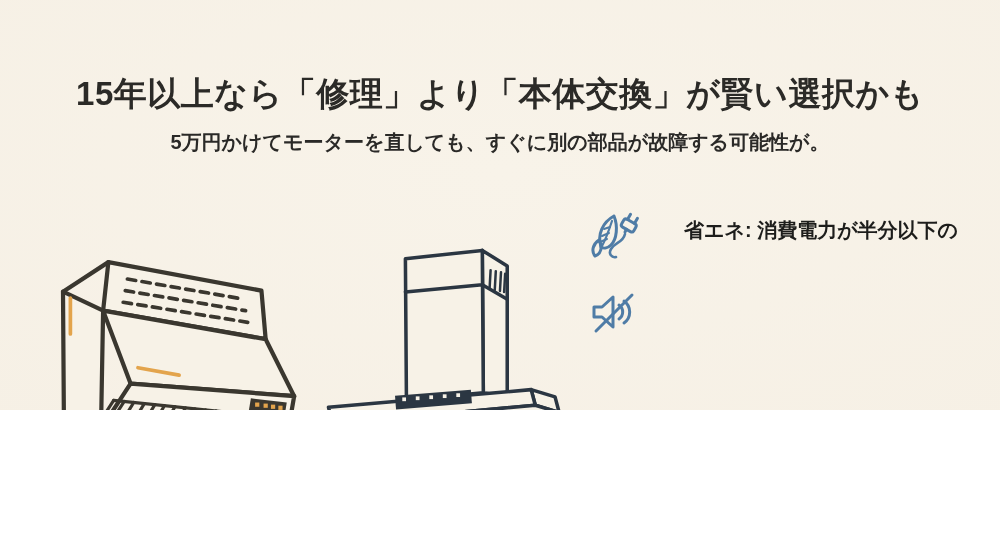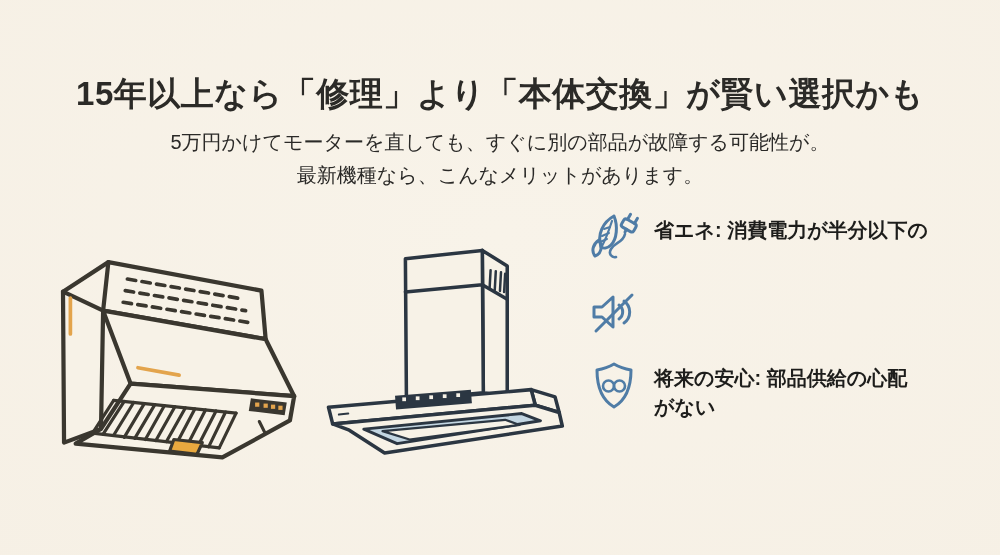--- a/index.html
+++ b/index.html
@@ -1,57 +1,56 @@
 <!DOCTYPE html>
 <html><head>
 <meta charset="utf-8">
 <style>
   html,body{margin:0;padding:0;}
   .slide{
     position:relative;
-    width:1000px;height:555px;
+    width:1000px;height:410px;
     background: radial-gradient(120% 130% at 50% 42%, #f8f3e9 0%, #f6f0e5 65%, #efe8da 100%);
     font-family:"Liberation Sans","DejaVu Sans",sans-serif;
     overflow:hidden;
   }
   .title{
     position:absolute;top:50px;left:0;right:0;
     text-align:center;
     font-size:33px;font-weight:900;color:#2b2a27;letter-spacing:.5px;
     white-space:nowrap;
   }
   .subtitle{
     position:absolute;top:126px;left:0;right:0;
     text-align:center;
-    font-size:20px;font-weight:400;color:#2a2927;line-height:1.65;
+    font-size:20px;font-weight:700;color:#2a2927;line-height:1.65;
   }
   .subtitle span{display:block;}
   .hood-old{position:absolute;left:25px;top:245px;width:285px;height:238px;}
   .hood-new{position:absolute;left:318px;top:240px;width:260px;height:239px;}
   .hood-old svg,.hood-new svg{display:block;width:100%;height:100%;}
   .benefits{
     position:absolute;left:588px;top:216px;width:400px;
     display:flex;flex-direction:column;gap:26px;
   }
   .benefit{display:flex;align-items:flex-start;gap:14px;}
   .bicon{flex:0 0 52px;width:52px;height:52px;margin-top:-4px;}
   .bicon svg{display:block;width:52px;height:52px;}
-  .btext{width:308px;font-size:20px;font-weight:700;color:#1d1d1b;line-height:29px;}
+  .btext{width:308px;font-size:20px;font-weight:700;color:#1d1d1b;line-height:29px;margin-left:30px;}
   .btext span{display:block;}
 </style>
 </head>
 <body>
 
 <div class="slide">
 
   <h1 class="title">15年以上なら「修理」より「本体交換」が賢い選択かも</h1>
 
   <div class="subtitle">
     <span>5万円かけてモーターを直しても、すぐに別の部品が故障する可能性が。</span>
-    <span>最新機種なら、こんなメリットがあります。</span>
   </div>
 
   <div class="hood-old">
     <svg viewBox="0 0 270 225" fill="none" stroke="#3a372f" stroke-width="4" stroke-linejoin="round" stroke-linecap="round">
       <g>
         <path d="M79,16 L224,43 L228,89 L74,62 Z" fill="#f7f2e7"></path>
         <path d="M36,44 L74,62 L72,174 L37,187 Z" fill="#f7f2e7"></path>
         <path d="M36,44 L79,16"></path>
         <path d="M74,62 L228,89 L255,143 L100,131 Z" fill="#f7f2e7"></path>
         <path d="M100,131 L255,143 L251,166 L187,201 L48,188 L72,174 Z" fill="#f7f2e7"></path>
@@ -127,28 +126,15 @@
     <div class="benefit">
       <span class="bicon">
         <svg viewBox="0 0 52 52" fill="none" stroke="#4f7ca6" stroke-width="3" stroke-linecap="round" stroke-linejoin="round">
           <path d="M6,21 L14,21 L25,11 L25,41 L14,31 L6,31 Z"></path>
           <path d="M31,19 A8.5,8.5 0 0 1 31,33 M36,15 A13.5,13.5 0 0 1 36,37"></path>
           <path d="M8,45 L44,9"></path>
         </svg>
       </span>
     </div>
 
-    <div class="benefit">
-      <span class="bicon">
-        <svg viewBox="0 0 52 52" fill="none" stroke="#4f7ca6" stroke-width="3" stroke-linecap="round" stroke-linejoin="round">
-          <path d="M26,4 C31,7 37,9 43,10 C43,27 38,40 26,47 C14,40 9,27 9,10 C15,9 21,7 26,4 Z"></path>
-          <circle cx="20.5" cy="26" r="5.5" stroke-width="2.6"></circle>
-          <circle cx="31.5" cy="26" r="5.5" stroke-width="2.6"></circle>
-        </svg>
-      </span>
-      <div class="btext">
-        <span>将来の安心: 部品供給の心配</span>
-        <span>がない</span>
-      </div>
-    </div>
 
   </div>
 </div>
 
 </body></html>

